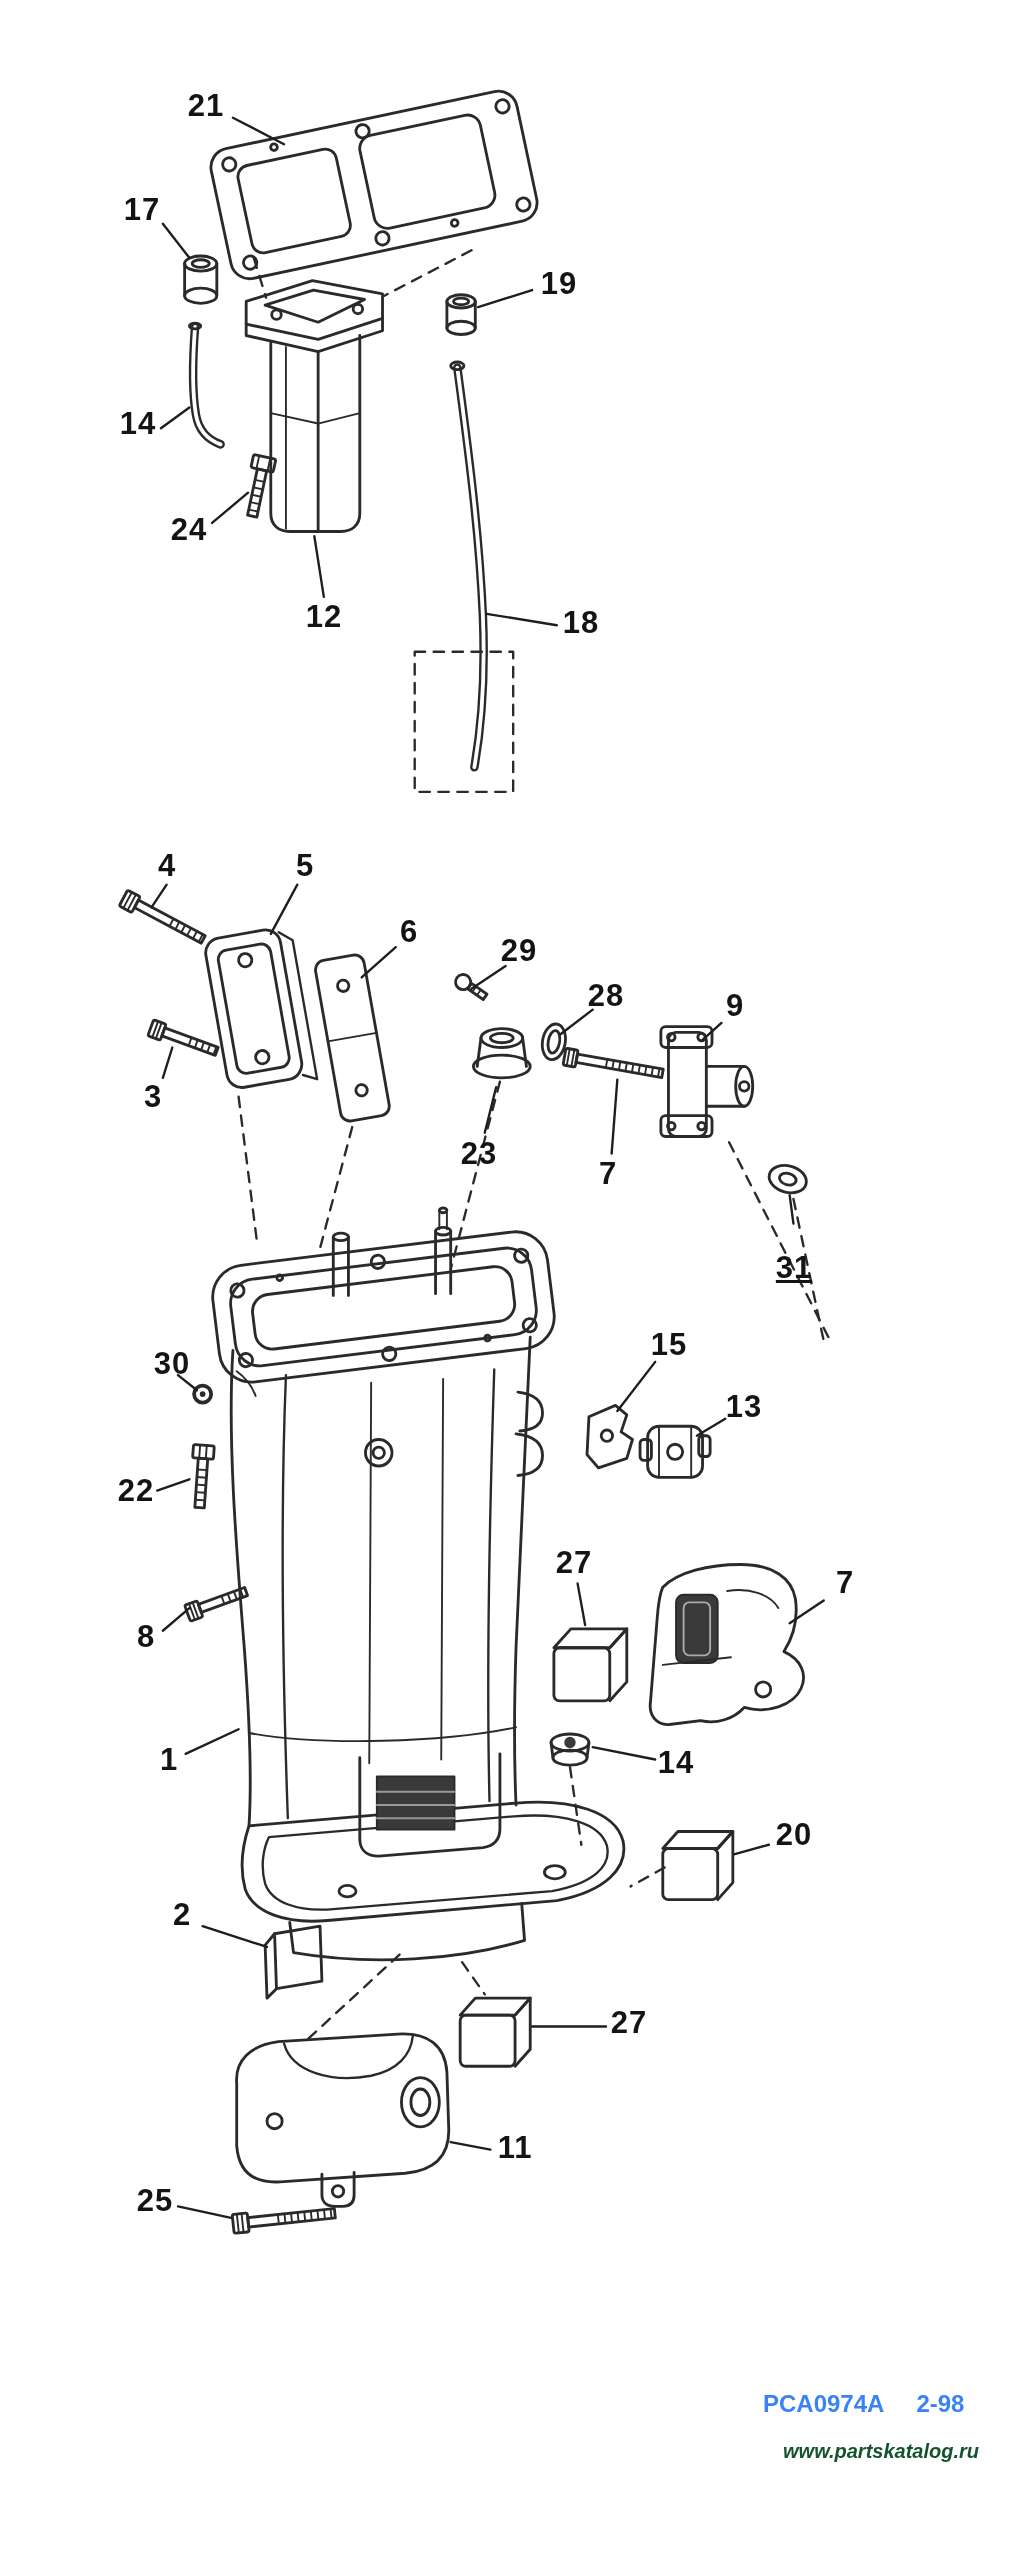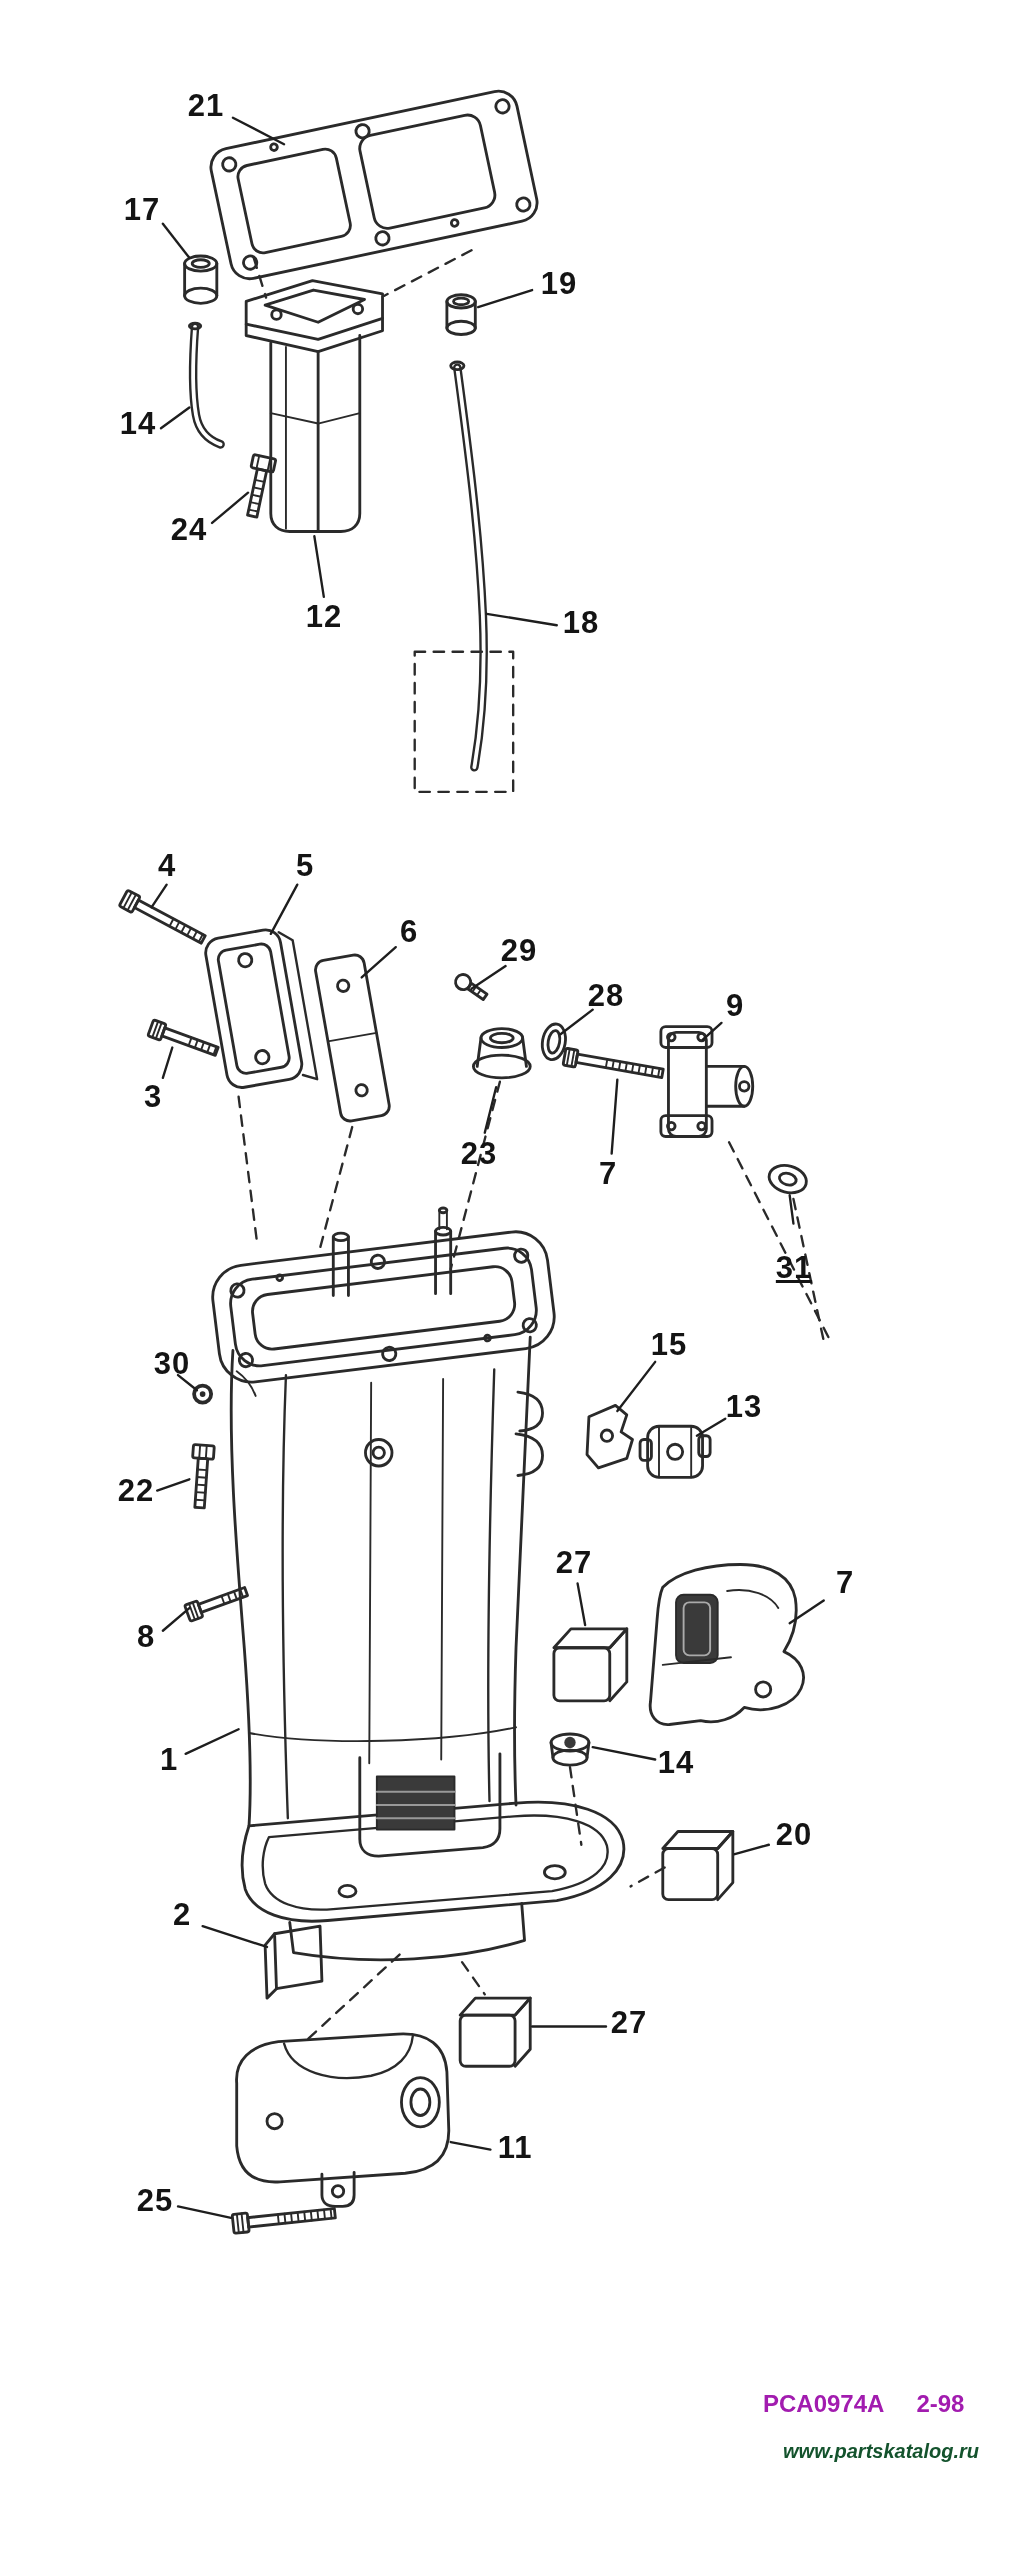--- a/index.html
+++ b/index.html
@@ -10,21 +10,21 @@
   .stage{position:absolute;inset:0;}
   svg.diagram{position:absolute;top:0;left:0;}
   #callout-layer{position:absolute;inset:0;pointer-events:none;}
   .callout{
     position:absolute;transform:translate(-50%,-50%);
     font-weight:bold;font-size:31px;color:#141414;letter-spacing:0.9px;
     white-space:nowrap;
   }
   .footer{
     position:absolute;left:763px;top:2390px;display:flex;gap:32px;
-    font-weight:bold;font-size:24px;color:#a21caf;
+    font-weight:bold;font-size:24px;color:#3b82f6;
   }
   .watermark{
     position:absolute;right:36px;top:2440px;
     font-size:20px;font-weight:bold;font-style:italic;
     color:#cf2b8d;text-decoration:none;
   }
 </style>
 </head>
 <body>
 

